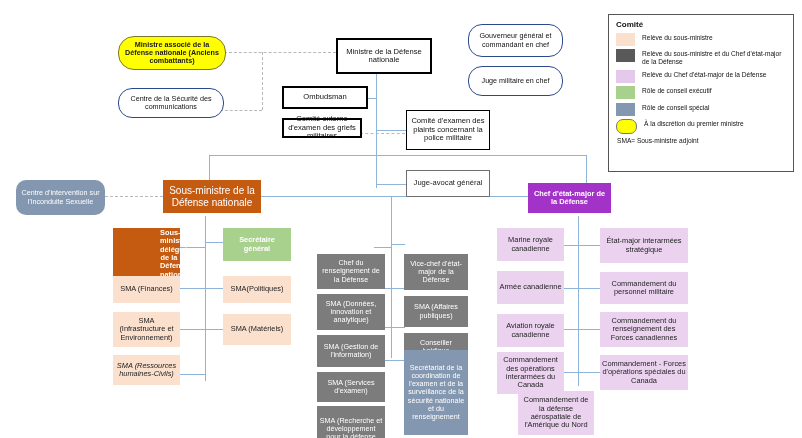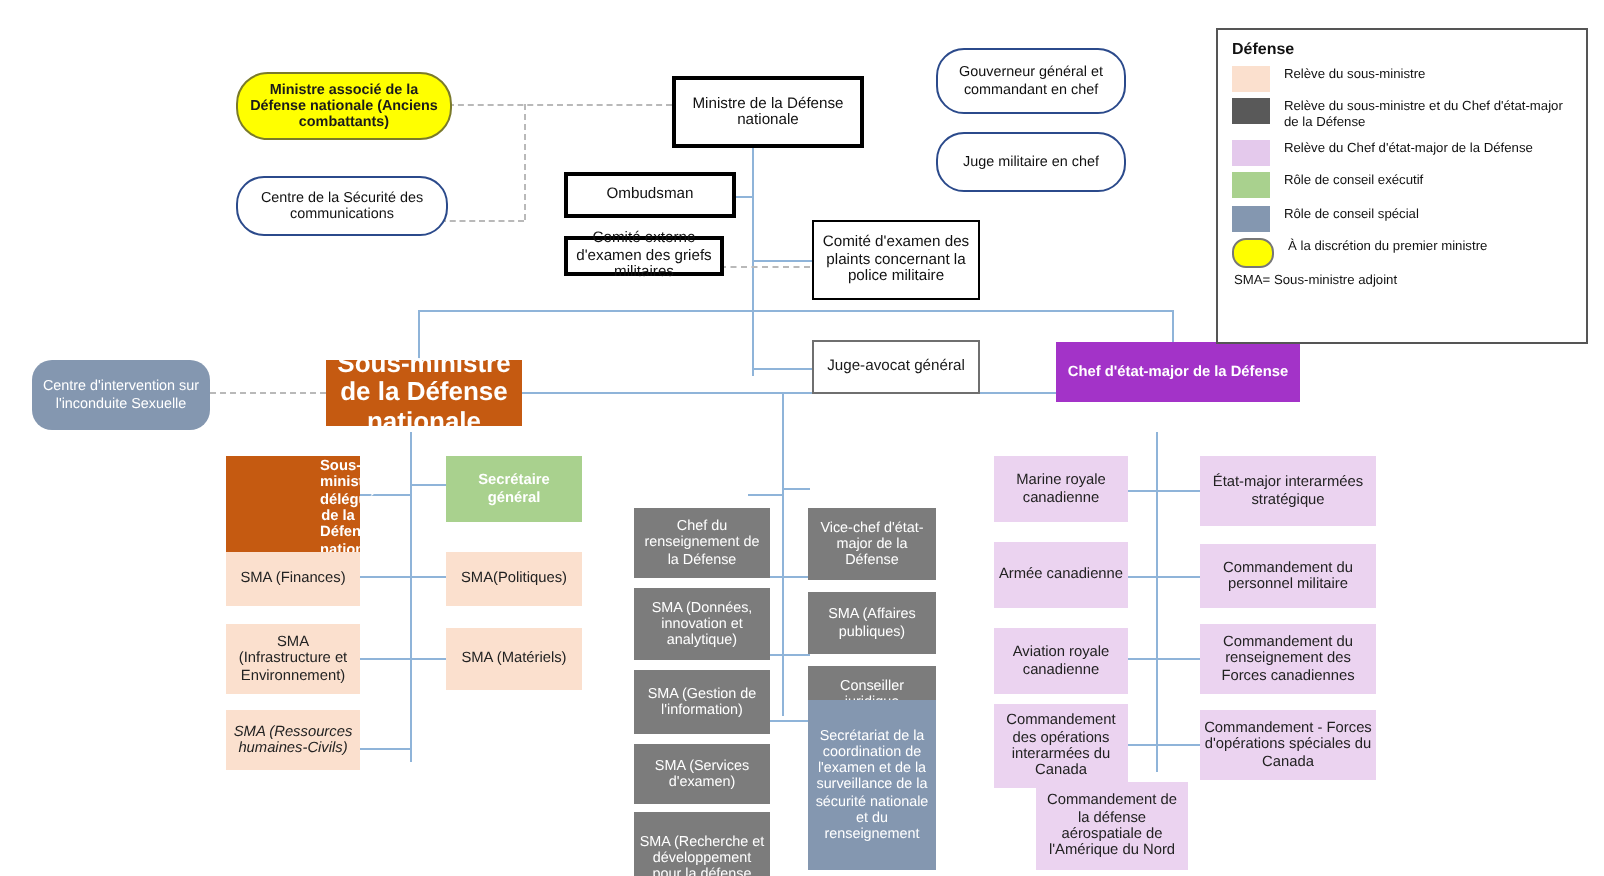--- a/index.html
+++ b/index.html
@@ -59,21 +59,21 @@
   }
   .pill-yellow{
     background:#FFFF00;
     border:1px solid #7a7a2a;
     border-radius:16px;
     font-size:7.2px;
     font-weight:bold;
     color:#1a1a1a;
   }
   
-  .c-orange{background:#C55A11;color:#ffffff;font-size:13px;font-weight:bold;}
+  .c-orange{background:#C55A11;color:#ffffff;font-size:10px;font-weight:normal;}
   .c-orange2{background:#C55A11;color:#ffffff;font-size:7.4px;font-weight:bold;}
   .c-peach{background:#FBE0CE;color:#222;font-size:7.4px;}
   .c-green{background:#A9D18E;color:#ffffff;font-size:7.4px;font-weight:bold;}
   .c-gray{background:#7C7C7C;color:#ffffff;font-size:7.2px;margin-top:25px;}
   .c-bluegray{background:#8497B0;color:#ffffff;font-size:7.2px;}
   .c-purple{background:#A333C8;color:#ffffff;font-size:7.4px;font-weight:bold;}
   .c-lilac{background:#EBD3F0;color:#222;font-size:7.4px;}
 
   
   #legend{
@@ -188,21 +188,21 @@
   </div>
 
   <div class="node c-bluegray" style="left:16px;top:180px;width:89px;height:35px;border-radius:10px;">
     <span>Centre d'intervention sur l'inconduite Sexuelle</span>
   </div>
 
   <div class="node c-orange" style="left:163px;top:180px;width:98px;height:33px;">
     <span>Sous-ministre de la Défense nationale</span>
   </div>
 
-  <div class="node c-purple" style="left:528px;top:171px;width:122px;height:30px;">
+  <div class="node c-purple" style="left:528px;top:183px;width:83px;height:30px;">
     <span>Chef d'état-major de la Défense</span>
   </div>
 
   <div class="node c-orange2" style="left:113px;top:228px;width:67px;height:52px;padding-left:47px;">
     <span>Sous-ministre délégué de la Défense nationale</span>
   </div>
   <div class="node c-peach" style="left:113px;top:276px;width:67px;height:27px;">
     <span>SMA (Finances)</span>
   </div>
   <div class="node c-peach" style="left:113px;top:312px;width:67px;height:35px;">
@@ -275,21 +275,21 @@
   </div>
   <div class="node c-lilac" style="left:600px;top:355px;width:88px;height:35px;">
     <span>Commandement - Forces d'opérations spéciales du Canada</span>
   </div>
 
   <div class="node c-lilac" style="left:518px;top:391px;width:76px;height:44px;">
     <span>Commandement de la défense aérospatiale de l'Amérique du Nord</span>
   </div>
 
   <div id="legend">
-    <div class="lg-title">Défense</div>
+    <div class="lg-title">Comité</div>
 
     <div class="lg-row">
       <div class="lg-sw" style="background:#FBE0CE;"></div>
       <div class="lg-tx">Relève du sous-ministre</div>
     </div>
 
     <div class="lg-row">
       <div class="lg-sw" style="background:#595959;"></div>
       <div class="lg-tx">Relève du sous-ministre et du Chef d'état-major de la Défense</div>
     </div>

